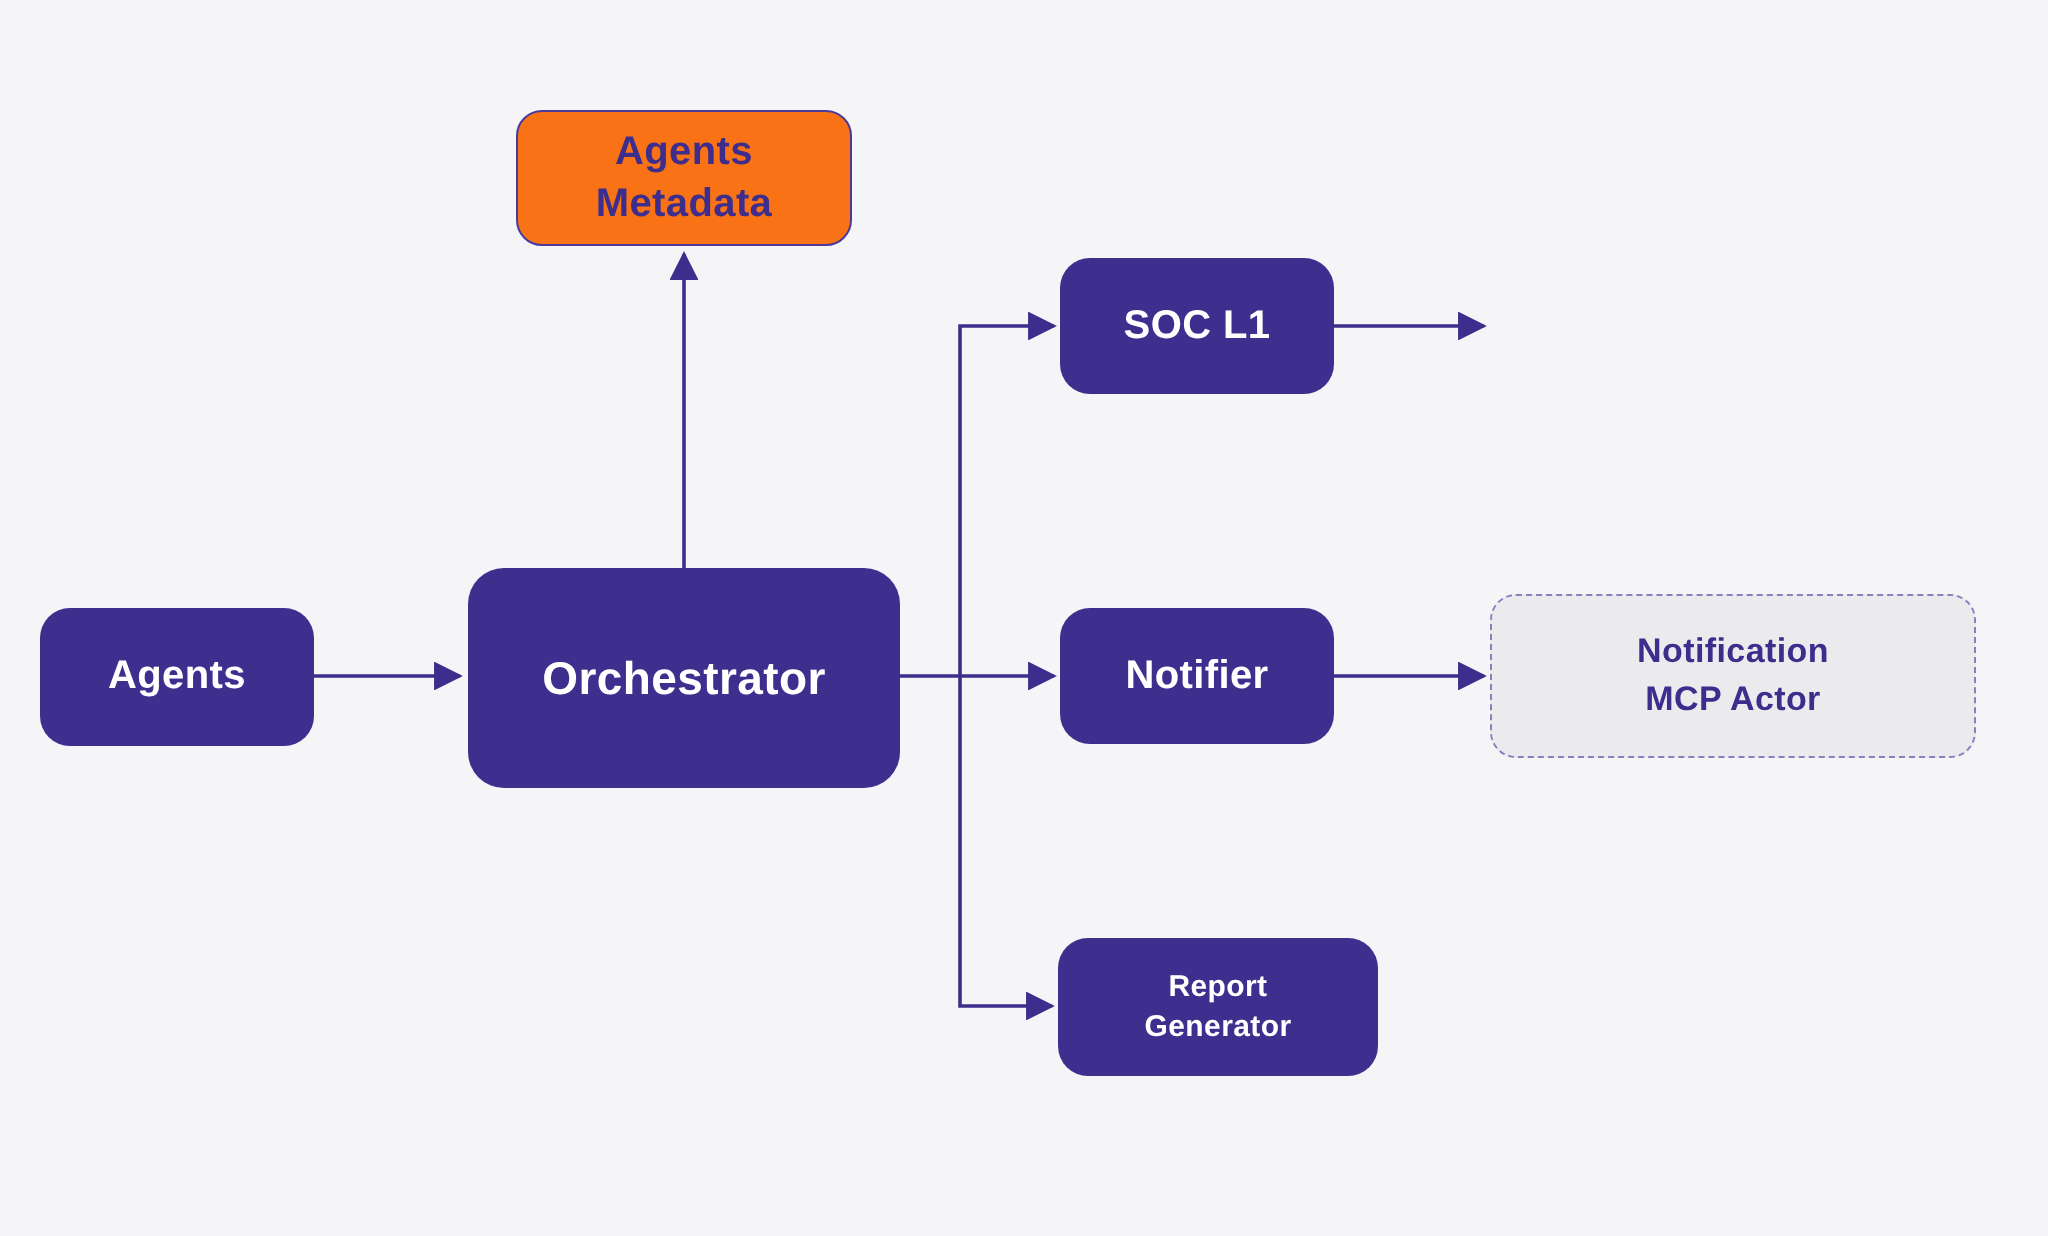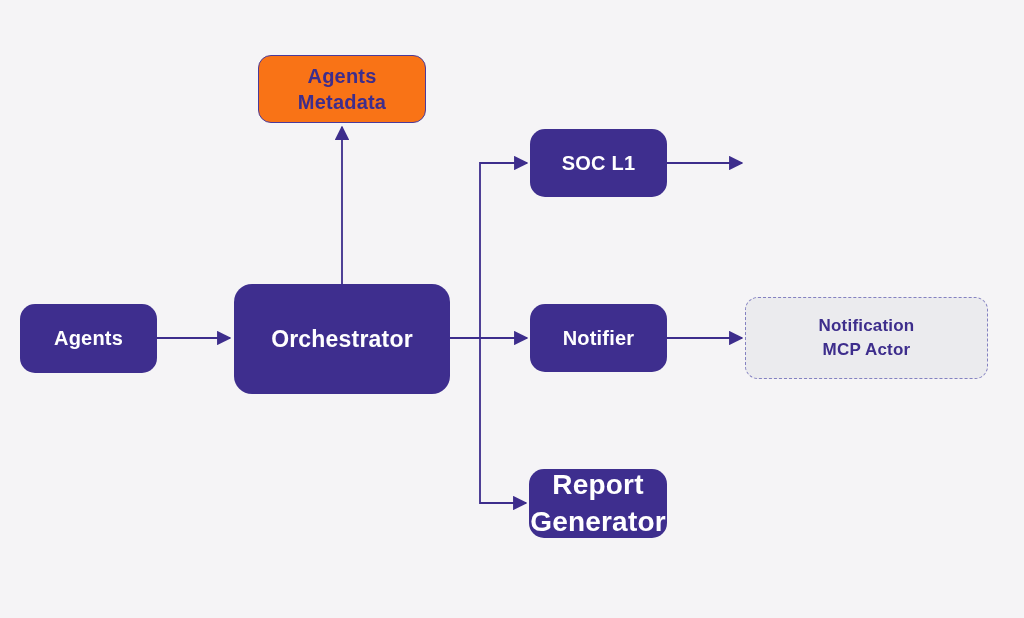--- a/index.html
+++ b/index.html
@@ -48,21 +48,21 @@
     color: #3d2d8c;
     border-radius: 13px;
   }
   #node-actor         { left: 20px;  top: 304px; width: 137px; height: 69px;  font-size: 20px; }
   #node-orchestrator  { left: 234px; top: 284px; width: 216px; height: 110px; font-size: 23px; border-radius: 18px; }
   #node-agents        { left: 258px; top: 55px;  width: 168px; height: 68px;  font-size: 20px; line-height: 1.3; }
   #node-soc-l1        { left: 530px; top: 129px; width: 137px; height: 68px;  font-size: 20px; }
   #node-investigation { left: 745px; top: 119px; width: 243px; height: 85px;  font-size: 17px; line-height: 1.4; }
   #node-notifier      { left: 530px; top: 304px; width: 137px; height: 68px;  font-size: 20px; }
   #node-notification  { left: 745px; top: 297px; width: 243px; height: 82px;  font-size: 17px; line-height: 1.4; }
-  #node-report        { left: 529px; top: 469px; width: 138px; height: 69px;  font-size: 28px; line-height: 1.3; }
+  #node-report        { left: 529px; top: 469px; width: 160px; height: 69px;  font-size: 15px; line-height: 1.3; }
 </style>
 </head>
 <body>
 
 <div class="canvas">
 
   <svg class="connectors" viewBox="0 0 1024 618" xmlns="http://www.w3.org/2000/svg">
     <defs>
       <marker id="arrow" viewBox="0 0 10 10" refX="9" refY="5" markerWidth="8" markerHeight="8" orient="auto-start-reverse">
         <path d="M0,0 L10,5 L0,10 z" fill="#3d2d8c"></path>

